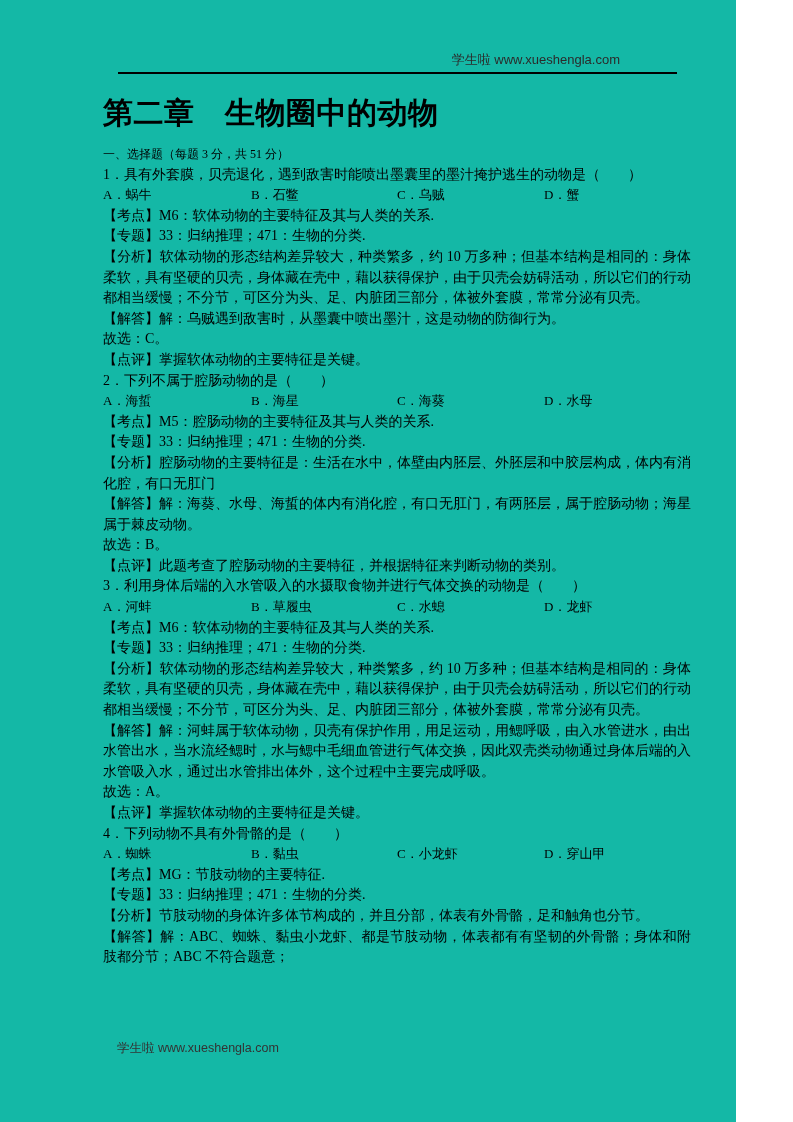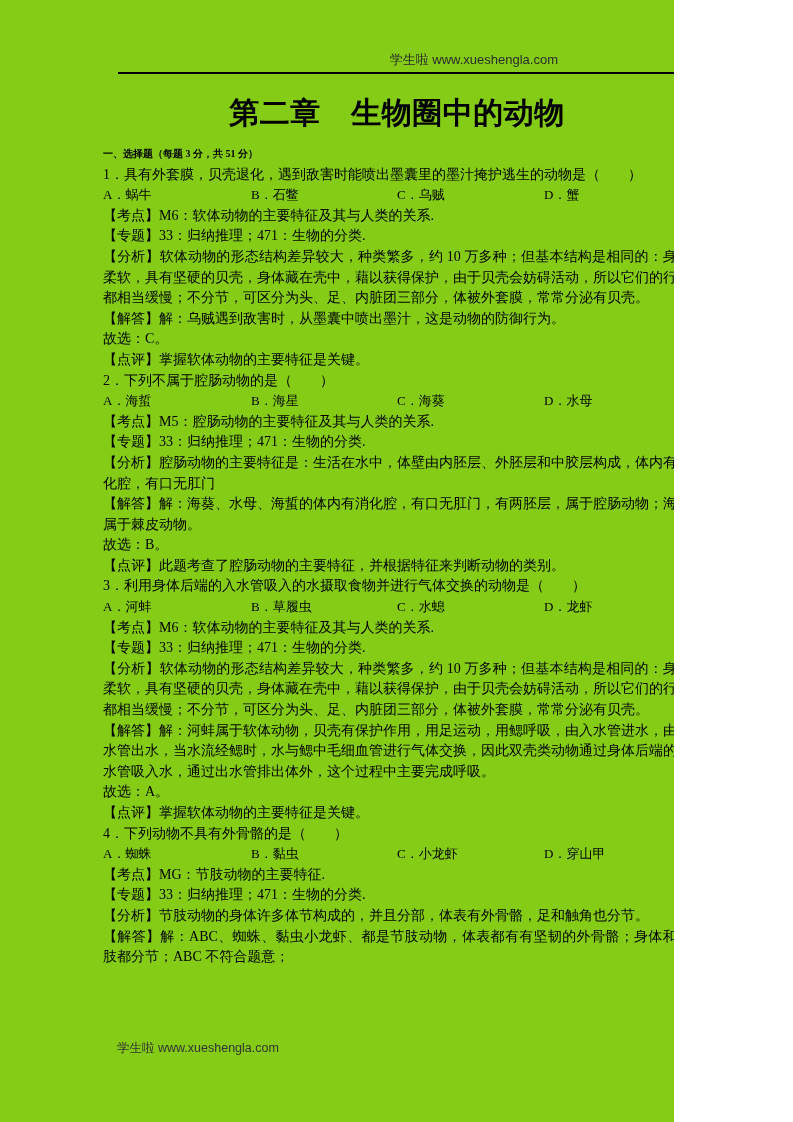--- a/index.html
+++ b/index.html
@@ -2,27 +2,26 @@
 <html><head>
 <meta charset="utf-8">
 <style>
   html, body {
     margin: 0;
     padding: 0;
     background: #ffffff;
   }
   .page {
     position: relative;
-    width: 630px;
+    width: 736px;
     height: 1122px;
-    background: #84cc16;
+    background: #14b8a6;
     overflow: hidden;
     font-family: "Liberation Serif", "DejaVu Serif", serif;
     color: #000000;
-    padding-left: 44px;
   }
   .header-text {
     position: absolute;
     top: 51px;
     right: 116px;
     font-size: 13px;
     line-height: 17px;
     color: #2b2b2b;
     font-family: "Liberation Sans", "DejaVu Sans", sans-serif;
   }
@@ -35,31 +34,31 @@
     border-top: 2px solid #000000;
   }
   .content {
     position: absolute;
     left: 103px;
     top: 93px;
     width: 588px;
   }
   .doc-title {
     margin: 0;
-    text-align: center;
+    text-align: left;
     font-size: 30px;
     line-height: 40px;
     font-weight: bold;
     letter-spacing: 0.5px;
   }
   .section-heading {
     margin: 11px 0 0 0;
-    font-size: 10px;
+    font-size: 12px;
     line-height: 20.6px;
-    font-weight: bold;
+    font-weight: normal;
   }
   .stem, .para {
     margin: 0;
     font-size: 14px;
     line-height: 20.6px;
     text-align: justify;
     text-justify: inter-ideograph;
     word-break: break-all;
   }
   .options {

